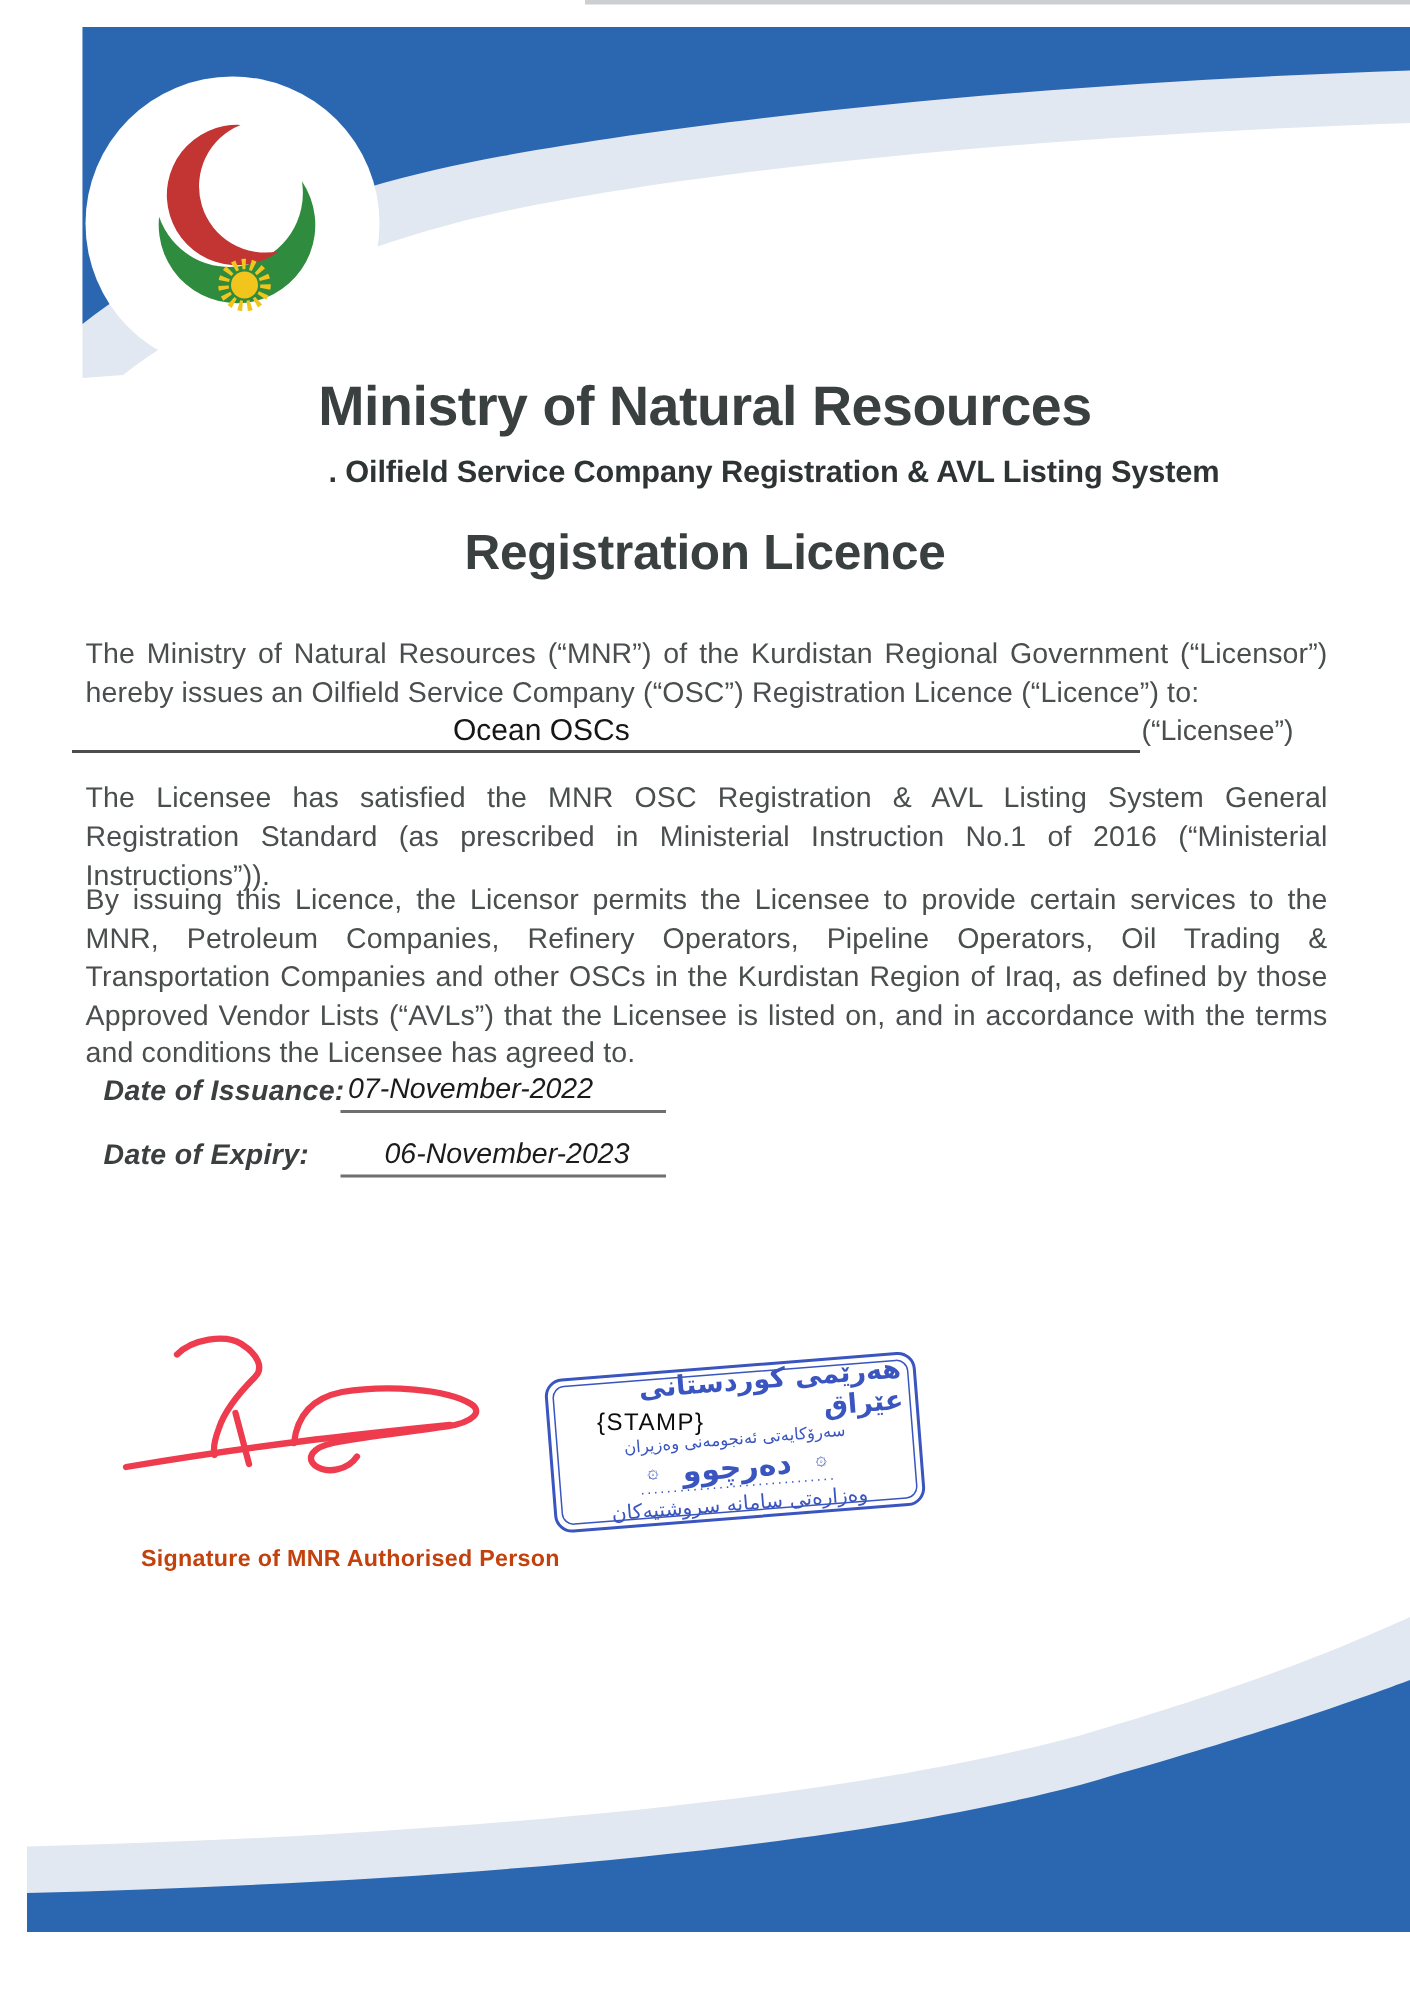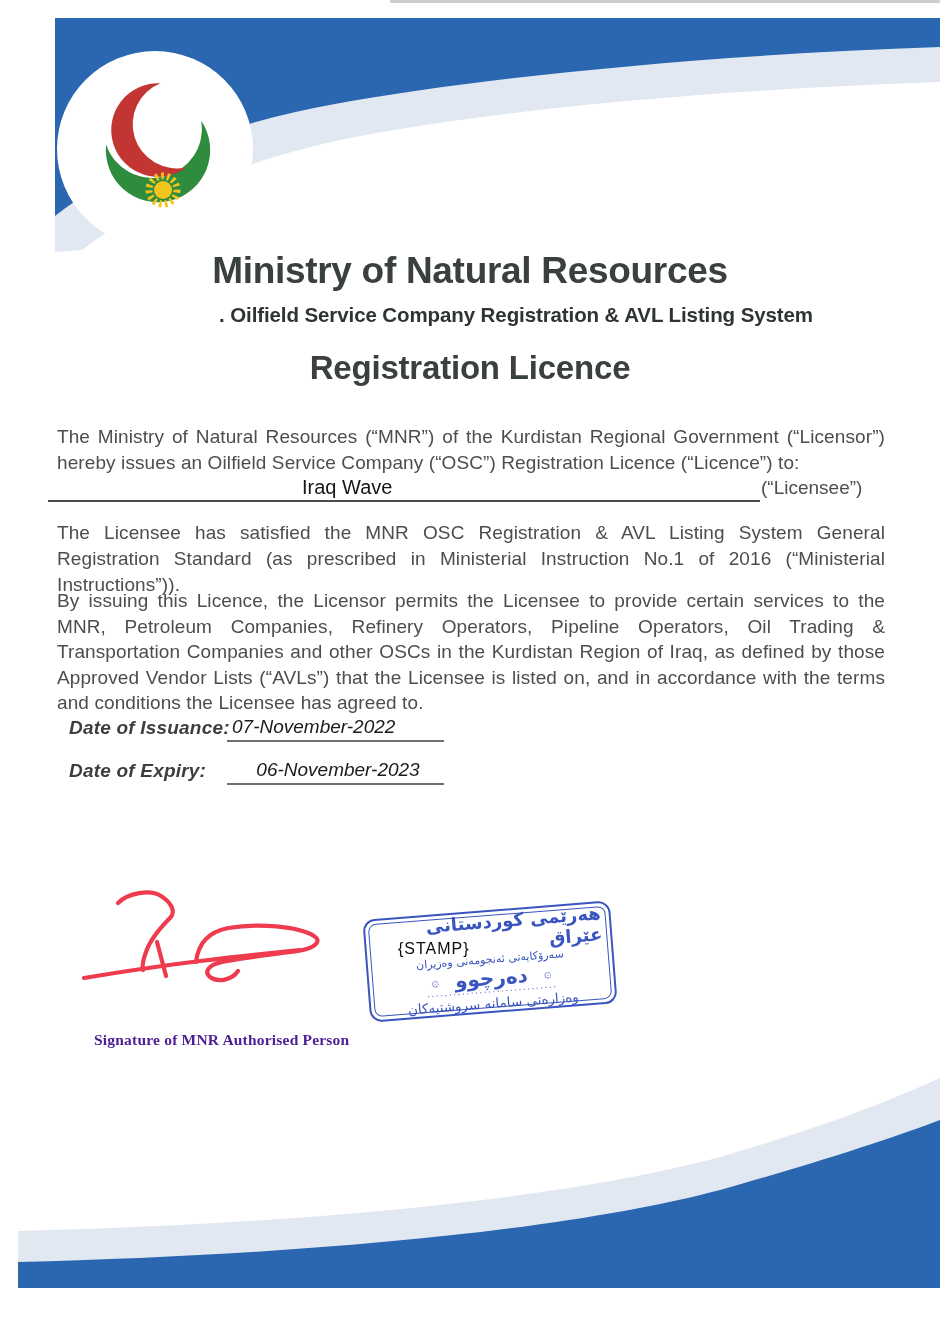--- a/index.html
+++ b/index.html
@@ -65,21 +65,21 @@
     padding:1px 4px;
   }
   .stamp-l1{font-size:18px;font-weight:700;line-height:21px;}
   .stamp-l2{font-size:11px;line-height:14px;}
   .stamp-l3{display:flex;flex-direction:row;align-items:center;gap:16px;line-height:22px;}
   .stamp-l3 .big{font-size:20px;font-weight:700;}
   .stamp-l3 .rosette{font-size:13px;}
   .stamp-dots{font-size:9px;line-height:6px;letter-spacing:1.5px;}
   .stamp-l4{font-size:13.5px;line-height:17px;}
 
-  .sig-caption{left:94px;top:1031px;font-size:15.5px;font-weight:700;color:#4c1d95;letter-spacing:0.2px;font-family:Liberation Serif, serif;}
+  .sig-caption{left:94px;top:1031px;font-size:15.5px;font-weight:700;color:#c2410c;letter-spacing:0.2px;}
 </style>
 </head>
 <body>
 
 <div class="page">
 
   <svg class="abs" style="left:0;top:0;" width="940" height="280" viewBox="0 0 940 280">
     <defs>
       <path id="crescent" d="M -56.4,-20.5 A 60,60 0 1 0 56.4,-20.5 A 56.6,56.6 0 0 1 -56.4,-20.5 Z"></path>
     </defs>
@@ -98,21 +98,21 @@
   </svg>
 
   <div class="abs title">Ministry of Natural Resources</div>
   <div class="abs subtitle">. Oilfield Service Company Registration &amp; AVL Listing System</div>
   <div class="abs doc-title">Registration Licence</div>
 
   <div class="abs para p1">The Ministry of Natural Resources (“MNR”) of the Kurdistan Regional Government (“Licensor”) hereby issues an Oilfield Service Company (“OSC”) Registration Licence (“Licence”) to:</div>
 
   <div class="abs lic-row">
     <div class="lic-line"></div>
-    <div class="lic-name">Iraq Wave</div>
+    <div class="lic-name">Ocean OSCs</div>
     <div class="lic-suffix">(“Licensee”)</div>
   </div>
 
   <div class="abs para p2">The Licensee has satisfied the MNR OSC Registration &amp; AVL Listing System General Registration Standard (as prescribed in Ministerial Instruction No.1 of 2016 (“Ministerial Instructions”)).</div>
   <div class="abs para p3">By issuing this Licence, the Licensor permits the Licensee to provide certain services to the MNR, Petroleum Companies, Refinery Operators, Pipeline Operators, Oil Trading &amp; Transportation Companies and other OSCs in the Kurdistan Region of Iraq, as defined by those Approved Vendor Lists (“AVLs”) that the Licensee is listed on, and in accordance with the terms and conditions the Licensee has agreed to.</div>
 
   <div class="abs field-row fr1">
     <div class="field-label">Date of Issuance:</div>
     <div class="field-value">07-November-2022</div>
   </div>

